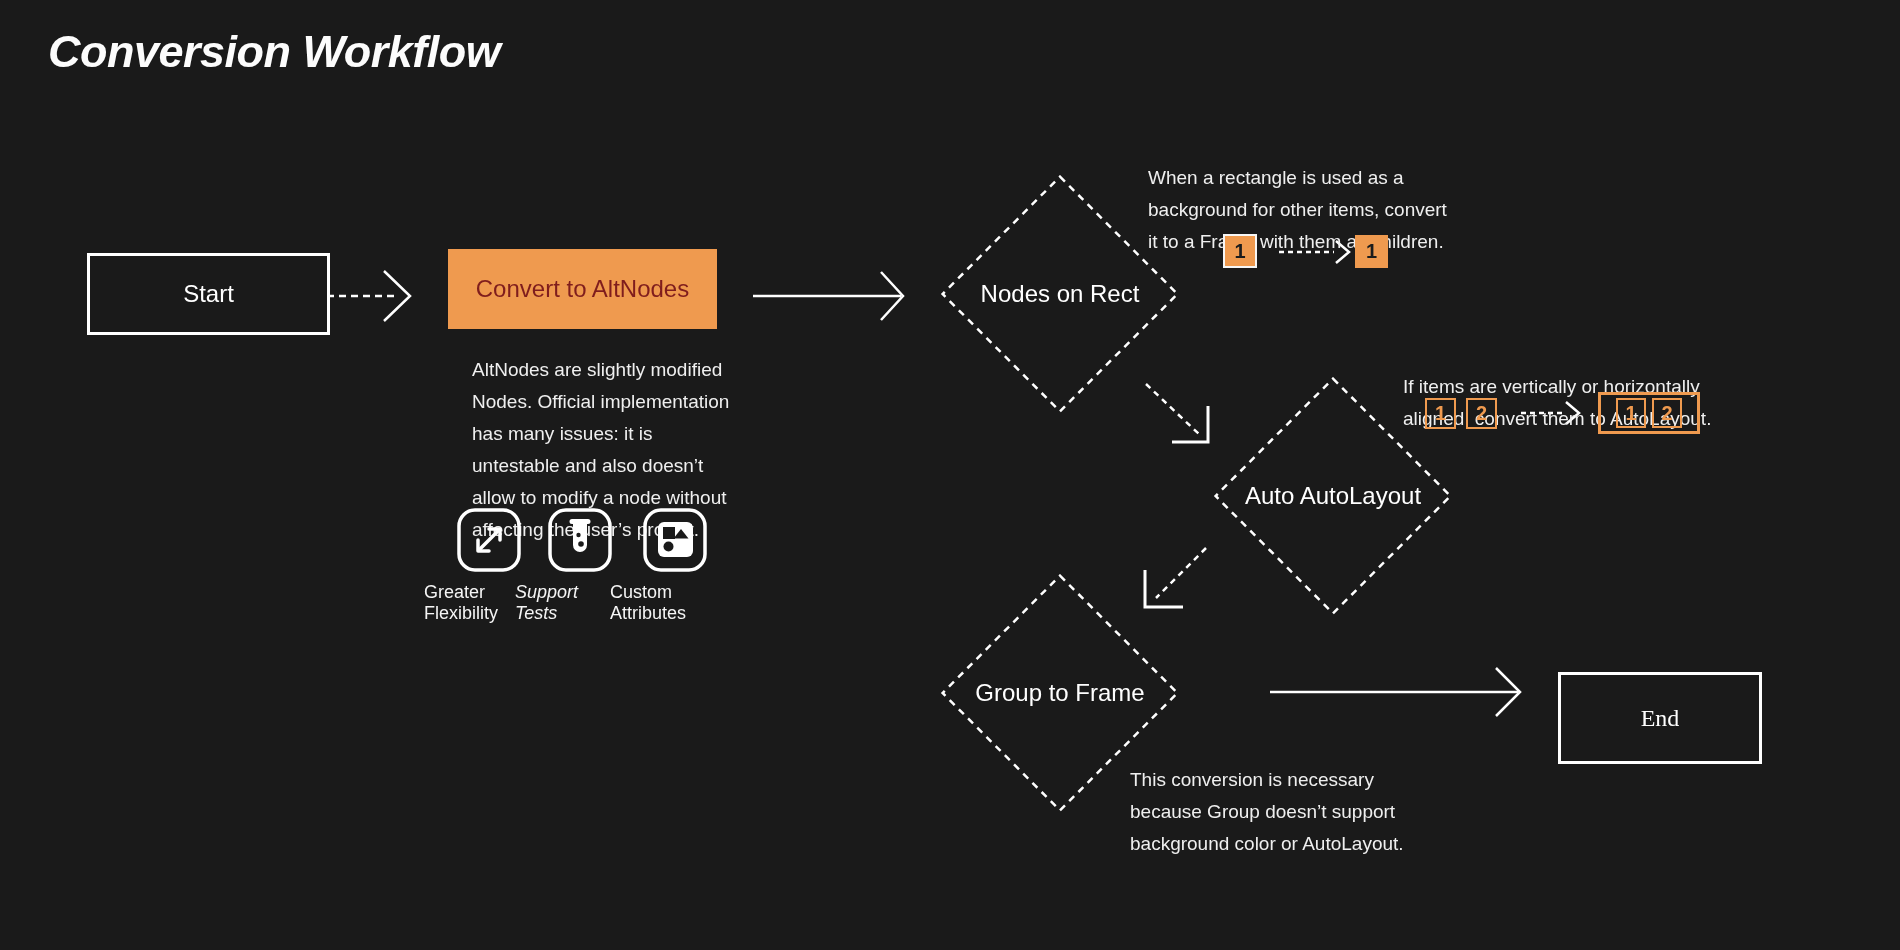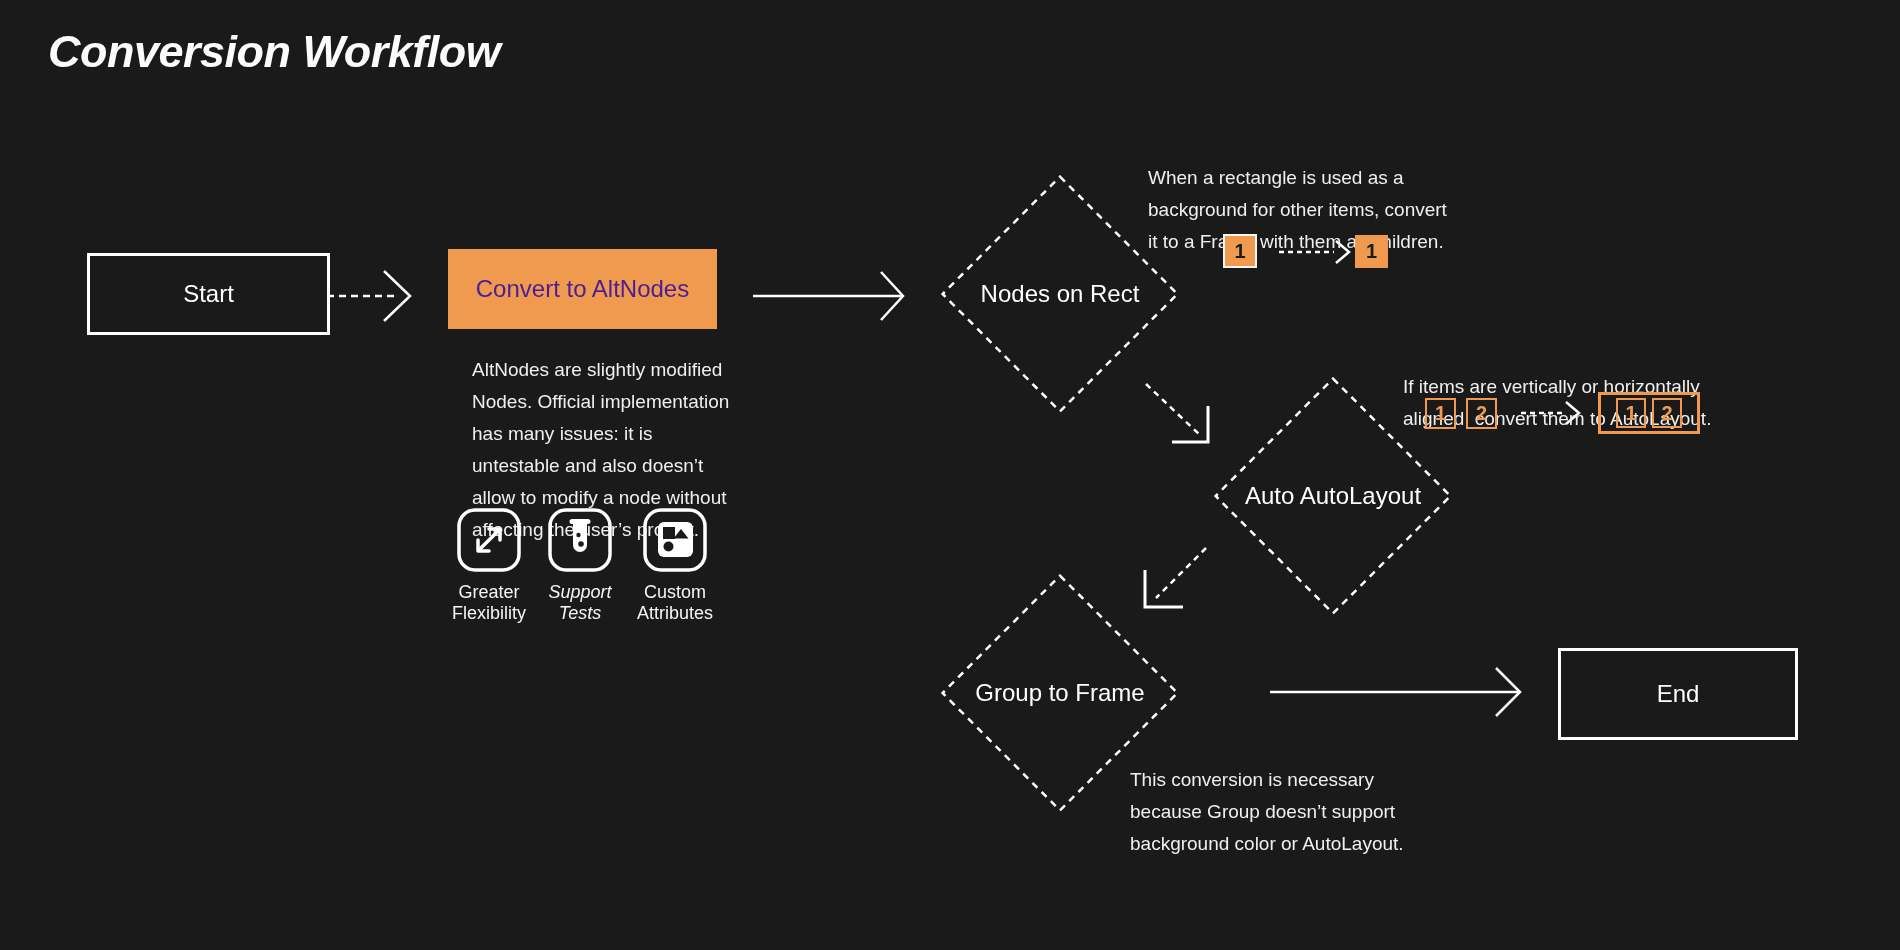--- a/index.html
+++ b/index.html
@@ -11,33 +11,33 @@
     position:absolute;left:48px;top:26px;font-size:45px;font-weight:700;
     color:#FCFCFC;letter-spacing:-0.5px;font-style:italic;
   }
   .svg-layer{position:absolute;left:0;top:0;}
   .node-box{
     position:absolute;border:3px solid #FFFFFF;box-sizing:border-box;
     display:flex;align-items:center;justify-content:center;
     font-size:24px;color:#FFFFFF;background:transparent;
   }
   .node-box.orange{
-    background:#EF9A4F;border:none;color:#4c1d95;font-weight:500;
+    background:#EF9A4F;border:none;color:#7f1d1d;font-weight:500;
   }
   .text-block{
     position:absolute;font-size:19px;line-height:32px;color:#EFEFEF;
     white-space:pre-line;
   }
   .diamond-label{
     position:absolute;width:240px;text-align:center;font-size:24px;
     color:#FFFFFF;line-height:30px;
   }
   .feature-icon{position:absolute;}
   .feature-label{
-    position:absolute;width:130px;text-align:center;font-size:18px;
+    position:absolute;width:130px;text-align:left;font-size:18px;
     line-height:21px;color:#F5F5F5;white-space:pre-line;
   }
   .badge{
     position:absolute;box-sizing:border-box;display:flex;align-items:center;
     justify-content:center;font-size:20px;font-weight:700;
   }
   .badge.solid{background:#EF9A4F;color:#1C1C1C;}
   .badge.solid-outlined{background:#EF9A4F;color:#1C1C1C;border:2px solid #F6F6F6;}
   .badge.outlined{border:2px solid #EF9A4F;color:#EF9A4F;background:transparent;}
   .badge-frame{
@@ -159,17 +159,17 @@
     <div class="badge outlined">1</div>
     <div class="badge outlined">2</div>
   </div>
 
   <div class="diamond-label" style="left:940px;top:678px;">Group to Frame</div>
 
   <div class="text-block" style="left:1130px;top:764px;width:340px;">This conversion is necessary
 because Group doesn’t support
 background color or AutoLayout.</div>
 
-  <div class="node-box" style="left:1558px;top:648px;width:240px;height:92px;">
+  <div class="node-box" style="left:1558px;top:672px;width:204px;height:92px;font-family:Liberation Serif, serif;">
     <span>End</span>
   </div>
 
 </div>
 
 </body></html>

